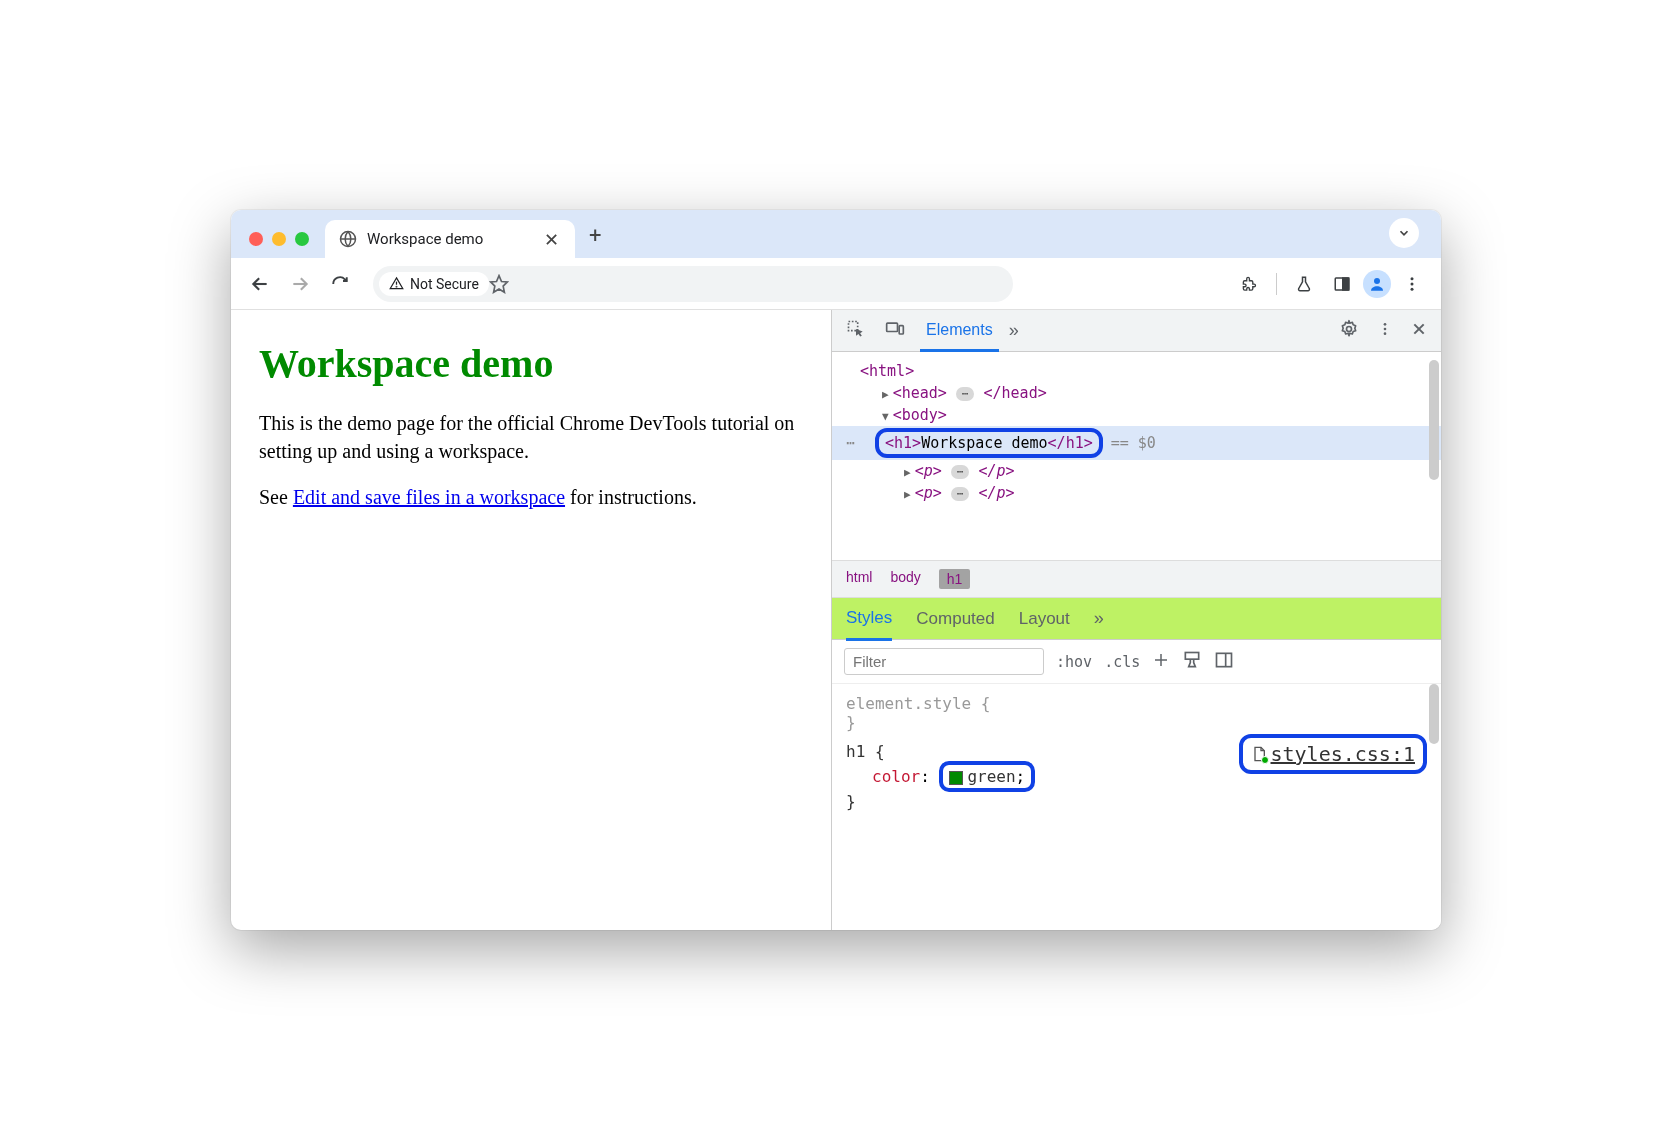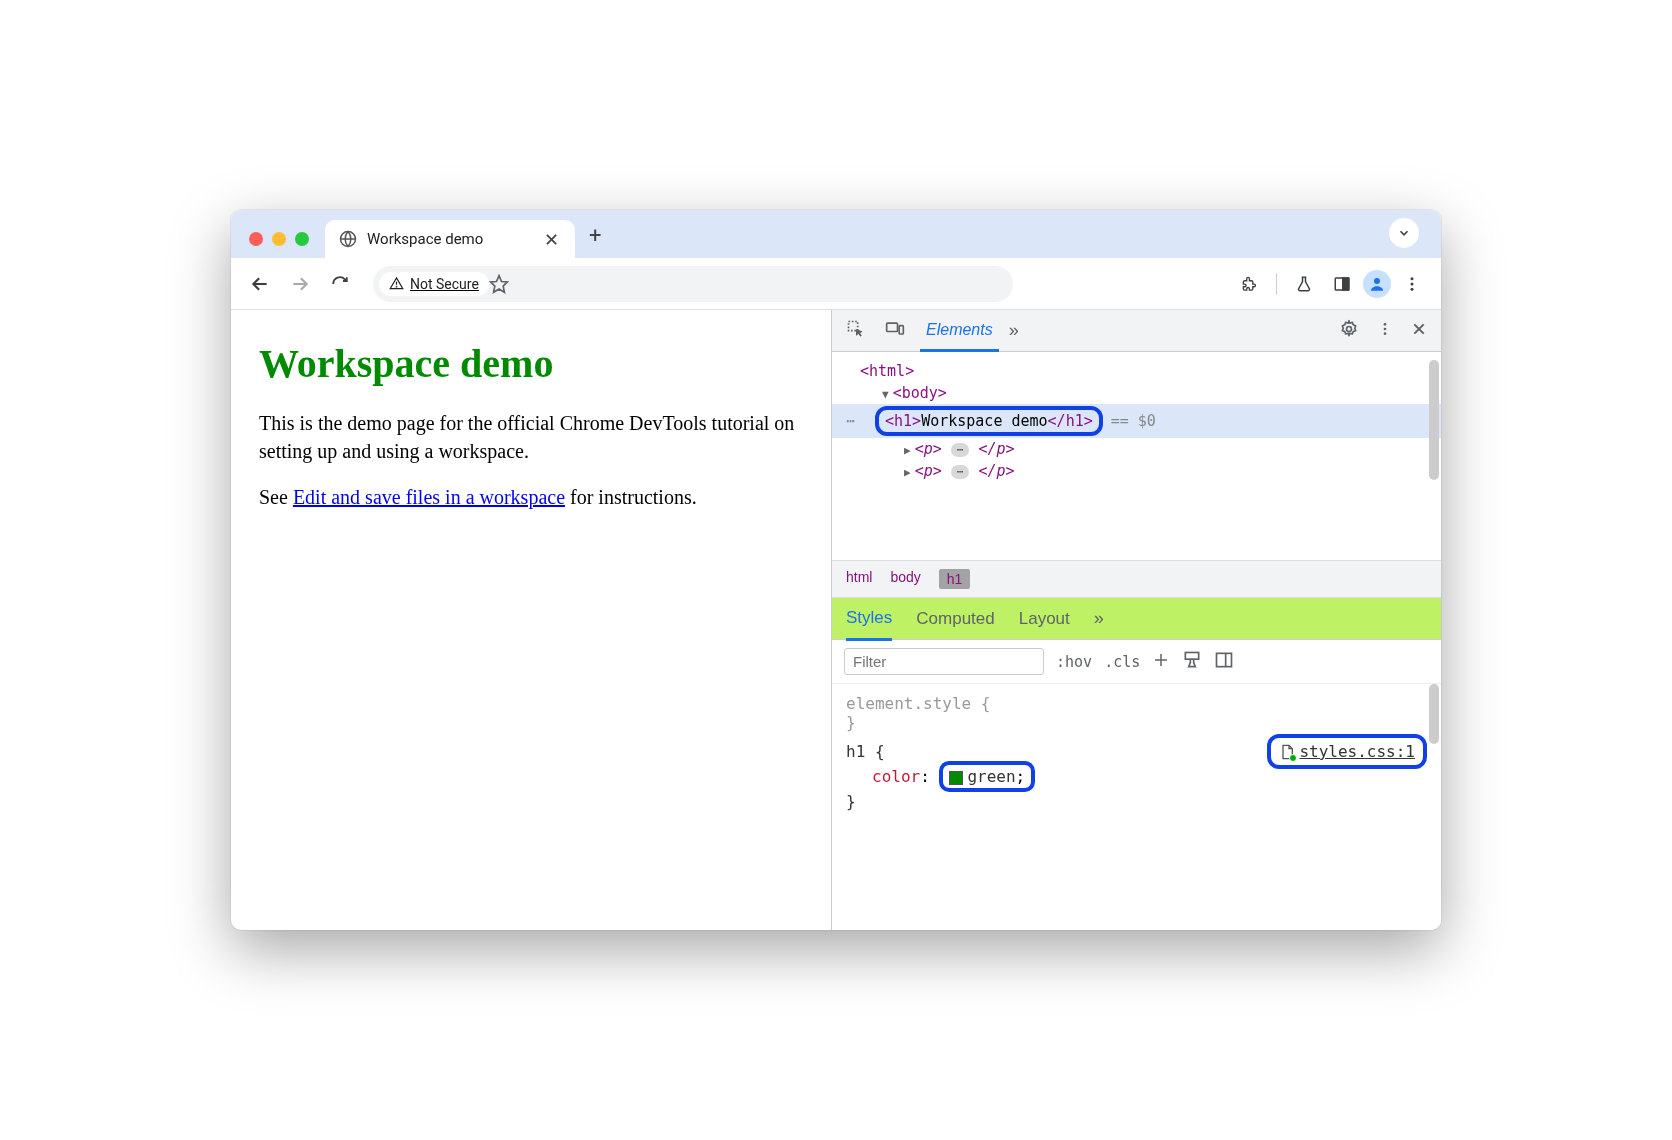--- a/index.html
+++ b/index.html
@@ -69,21 +69,20 @@
 .omnibox {
   flex: 1;
   max-width: 640px;
   background: #f1f3f4;
   border-radius: 20px;
   height: 36px;
   display: flex;
   align-items: center;
   padding: 0 6px 0 6px;
   margin: 0 10px;
-  text-decoration: underline;
 }
 .chip {
   background: #fff;
   border-radius: 14px;
   padding: 4px 10px;
   font-size: 14px;
   color: #202124;
   display: flex;
   align-items: center;
   gap: 6px;
@@ -112,21 +111,21 @@
 .dt-header {
   background: #f1f3f4;
   height: 42px;
   display: flex;
   align-items: center;
   padding: 0 10px;
   gap: 10px;
   border-bottom: 1px solid #ccc;
 }
 .dt-icon { color: #5f6368; cursor: pointer; padding: 4px; }
-.dt-tab { font-size: 16px; padding: 10px 6px; cursor: pointer; color: #5f6368; font-style: italic; }
+.dt-tab { font-size: 16px; padding: 10px 6px; cursor: pointer; color: #5f6368; }
 .dt-tab.active { color: #1a73e8; border-bottom: 3px solid #1a73e8; margin-bottom: -1px; }
 .dt-more { color: #5f6368; font-size: 18px; cursor: pointer; }
 .dt-header-right { margin-left: auto; display: flex; align-items: center; gap: 10px; }
 
 .dom-tree {
   flex: 0 0 auto;
   font-family: Menlo, Consolas, monospace;
   font-size: 15px;
   padding: 8px 0;
   position: relative;
@@ -183,21 +182,21 @@
 .st-btn { color: #5f6368; cursor: pointer; }
 .styles-body { font-family: Menlo, Consolas, monospace; font-size: 16px; padding: 10px 14px; position: relative; flex: 1; }
 .rule { margin-bottom: 10px; }
 .selector { color: #333; }
 .brace { color: #333; }
 .prop-name { color: #c41834; margin-left: 26px; }
 .prop-value { color: #333; }
 .swatch { display: inline-block; width: 14px; height: 14px; background: #008a00; border: 1px solid #555; vertical-align: middle; margin-right: 4px; }
 .value-highlight { border: 4px solid #1041e5; border-radius: 10px; padding: 2px 6px; display: inline-block; }
 .source-link { position: absolute; right: 14px; top: 50px; border: 4px solid #1041e5; border-radius: 12px; padding: 4px 8px; display: flex; align-items: center; gap: 4px; }
-.source-link a { color: #333; text-decoration: underline; font-family: Menlo, monospace; font-size: 16px; }
+.source-link a { color: #333; text-decoration: underline; font-family: Menlo, monospace; font-size: 20px; }
 .file-ico { width: 16px; height: 16px; position: relative; }
 .file-ico svg { width: 16px; height: 16px; }
 .greendot { position: absolute; bottom: -2px; right: -2px; width: 8px; height: 8px; background: #0a0; border-radius: 50%; border: 1px solid #fff; }
 .greyed { color: #999; }
 .sb2 { position: absolute; right: 2px; top: 0; width: 10px; height: 60px; background: #ccc; border-radius: 5px; }
 </style>
 </head>
 <body>
 
 <div class="window">
@@ -327,20 +326,21 @@
               </svg></span>
           <span class="dt-icon"><svg width="16" height="16" viewBox="0 0 24 24" fill="none" stroke="currentColor" stroke-width="3">
                 <line x1="5" y1="5" x2="19" y2="19"></line>
                 <line x1="19" y1="5" x2="5" y2="19"></line>
               </svg></span>
         </div>
       </div>
 
       <div class="dom-tree">
         <div class="dom-line"><span class="tag">&lt;html&gt;</span></div>
+        <div class="dom-line l2"><span class="disclosure">▶</span><span class="tag">&lt;head&gt;</span> <span class="ellips">⋯</span> <span class="tag">&lt;/head&gt;</span></div>
         <div class="dom-line l2"><span class="disclosure">▼</span><span class="tag">&lt;body&gt;</span></div>
         <div class="dom-line selected">
           <span class="sel-dots">⋯</span>
           <span class="h1-highlight"><span class="tag">&lt;h1&gt;</span><span class="txt">Workspace demo</span><span class="tag">&lt;/h1&gt;</span></span>
           <span class="after-sel">== $0</span>
         </div>
         <div class="dom-line l3"><span class="disclosure">▶</span><span class="tag">&lt;p&gt;</span> <span class="ellips">⋯</span> <span class="tag">&lt;/p&gt;</span></div>
         <div class="dom-line l3"><span class="disclosure">▶</span><span class="tag">&lt;p&gt;</span> <span class="ellips">⋯</span> <span class="tag">&lt;/p&gt;</span></div>
         <div class="dt-scrollbar"></div>
       </div>

